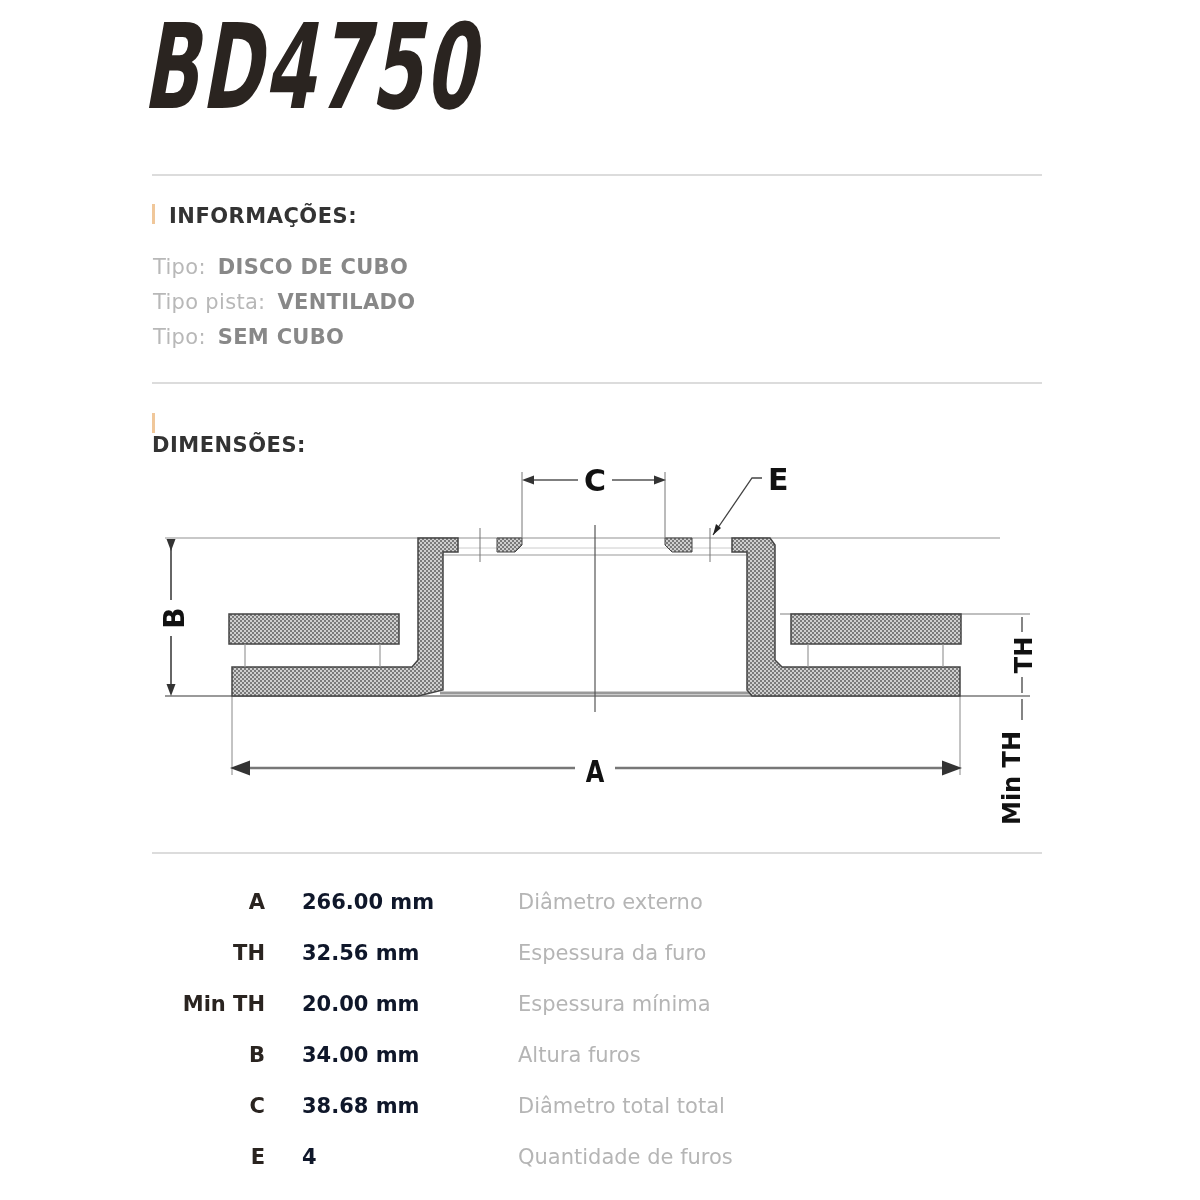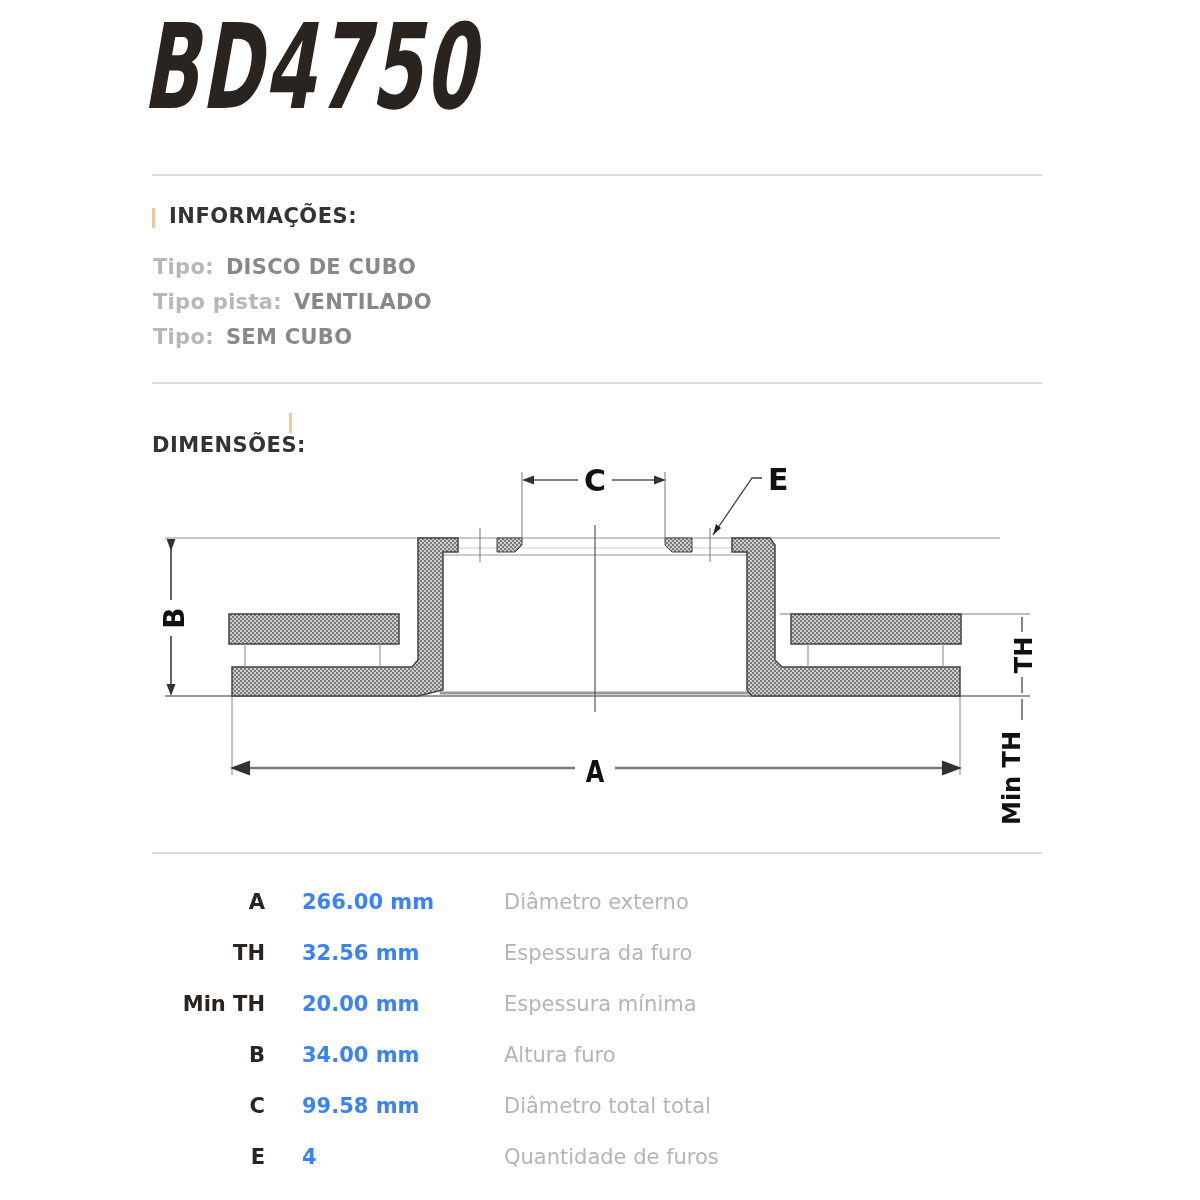--- a/index.html
+++ b/index.html
@@ -2,31 +2,31 @@
 <html><head>
 <meta charset="utf-8">
 <style>
   html, body { margin: 0; padding: 0; background: #ffffff; }
   body { width: 1200px; height: 1200px; position: relative; overflow: hidden;
          font-family: "DejaVu Sans", sans-serif; }
   .title { position: absolute; left: 160px; top: 8px; font-family: "DejaVu Sans", sans-serif;
            font-weight: bold; font-size: 118px; color: #2a2420; letter-spacing: 4px;
            transform: skewX(-10deg) scaleX(0.62); transform-origin: left top; line-height: 1; }
   .rule { position: absolute; left: 152px; width: 890px; height: 2px; background: #dcdcdc; }
-  .section-head { position: absolute; left: 152px; display: flex; align-items: flex-end; }
+  .section-head { position: absolute; left: 152px; display: flex; align-items: flex-start; }
   .accent { width: 3px; height: 20px; background: #f0c79a; margin-right: 14px; }
   .section-title { font-size: 21px; font-weight: bold; color: #333333; letter-spacing: 0.5px; }
   .info-row { position: absolute; left: 153px; font-size: 21px; letter-spacing: 0.3px; }
-  .info-label { color: #b8b8b8; font-weight: bold; margin-right: 12px; }
+  .info-label { color: #b8b8b8; font-weight: normal; margin-right: 12px; }
   .info-value { color: #888888; font-weight: bold; }
   .diagram { position: absolute; left: 150px; top: 455px; }
   .spec-row { position: absolute; left: 160px; width: 700px; height: 30px; font-size: 21px; }
   .spec-key { position: absolute; right: 595px; top: 0; font-weight: bold; color: #2a2420; white-space: nowrap; }
-  .spec-val { position: absolute; left: 142px; top: 0; font-weight: bold; color: #3b82f6; white-space: nowrap; }
-  .spec-desc { position: absolute; left: 344px; top: 0; color: #b5b5b5; white-space: nowrap; }
+  .spec-val { position: absolute; left: 142px; top: 0; font-weight: bold; color: #0f172a; white-space: nowrap; }
+  .spec-desc { position: absolute; left: 358px; top: 0; color: #b5b5b5; white-space: nowrap; }
 </style>
 </head>
 <body>
 
 <div class="title">BD4750</div>
 
 <div class="rule" style="top:174px;"></div>
 
 <div class="section-head" style="top:204px;">
   <div class="accent"></div>
@@ -130,24 +130,24 @@
   <span class="spec-desc">Espessura da furo</span>
 </div>
 <div class="spec-row" style="top:992px;">
   <span class="spec-key">Min TH</span>
   <span class="spec-val">20.00 mm</span>
   <span class="spec-desc">Espessura mínima</span>
 </div>
 <div class="spec-row" style="top:1043px;">
   <span class="spec-key">B</span>
   <span class="spec-val">34.00 mm</span>
-  <span class="spec-desc">Altura furo</span>
+  <span class="spec-desc">Altura furos</span>
 </div>
 <div class="spec-row" style="top:1094px;">
   <span class="spec-key">C</span>
-  <span class="spec-val">99.58 mm</span>
+  <span class="spec-val">38.68 mm</span>
   <span class="spec-desc">Diâmetro total total</span>
 </div>
 <div class="spec-row" style="top:1145px;">
   <span class="spec-key">E</span>
   <span class="spec-val">4</span>
   <span class="spec-desc">Quantidade de furos</span>
 </div>
 
 </body></html>

